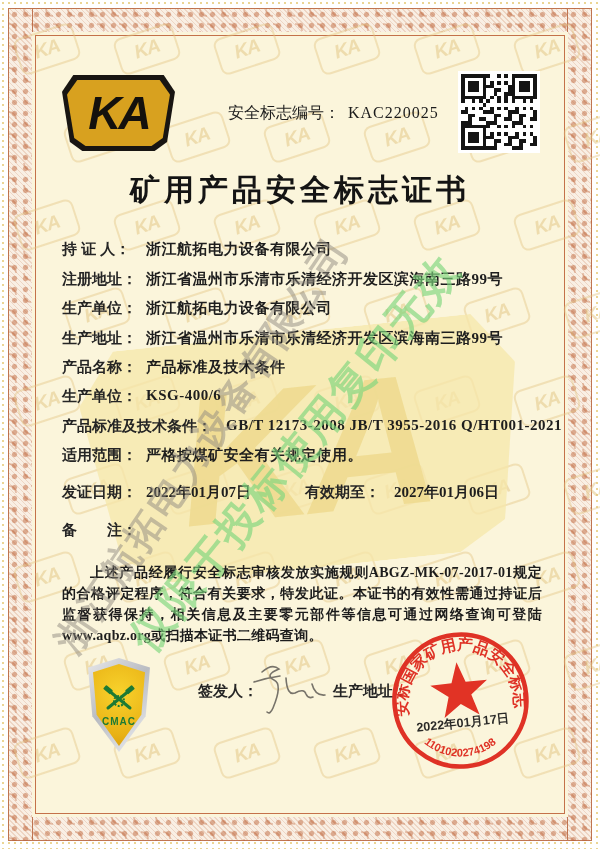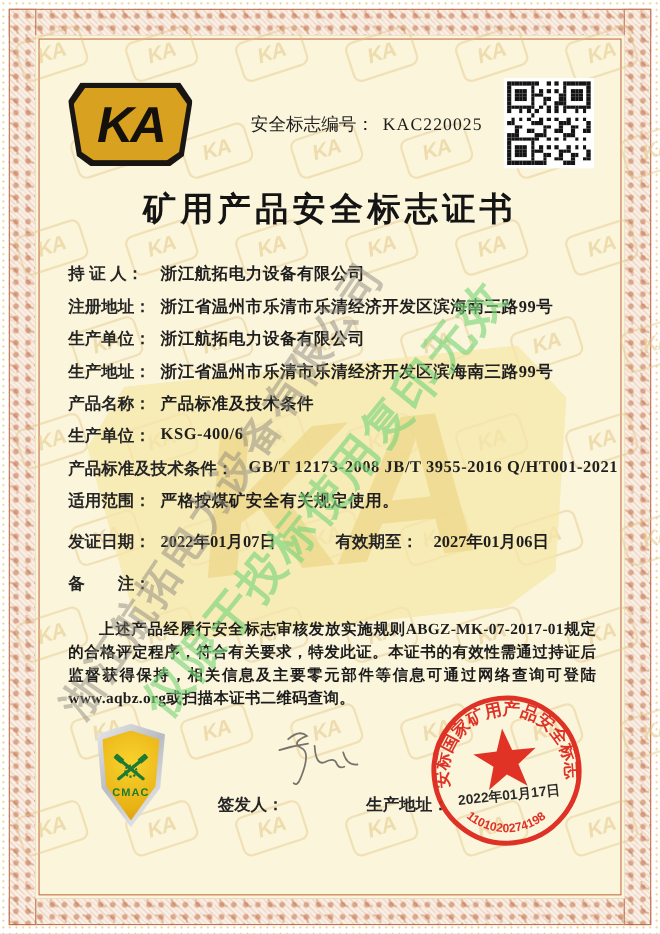--- a/index.html
+++ b/index.html
@@ -65,21 +65,21 @@
   .cmac{position:absolute;left:88px;top:658px;width:62px;height:94px;z-index:10;
     clip-path:polygon(50% 0%,100% 10%,93% 62%,50% 100%,7% 62%,0% 10%);
     background:linear-gradient(135deg,#e8e8ea 0%,#b9bcc2 45%,#f2f3f5 100%);
     display:flex;align-items:center;justify-content:center;}
   .cmac .in{width:52px;height:82px;clip-path:polygon(50% 0%,100% 10%,93% 62%,50% 100%,7% 62%,0% 10%);
     background:radial-gradient(circle at 50% 35%,#f8d22c 0%,#e9b215 70%,#d79c0e 100%);
     display:flex;flex-direction:column;align-items:center;justify-content:center;}
   .cmac .emb{width:34px;height:30px;}
   .cmac .txt{font:700 10px "Liberation Sans",sans-serif;color:#1d7a34;letter-spacing:1px;margin-top:2px;}
   
-  .foot-lab{position:absolute;z-index:10;font:700 15px "Liberation Sans",sans-serif;color:#252525;margin-top:40px;}
+  .foot-lab{position:absolute;z-index:10;font:700 15px "Liberation Sans",sans-serif;color:#252525;}
   .sig{position:absolute;left:246px;top:652px;z-index:11;}
   
   .seal{position:absolute;left:388px;top:628px;z-index:40;opacity:.93;transform:rotate(-6deg);}
   
   .wm{position:absolute;z-index:50;pointer-events:none;white-space:nowrap;
     font-family:"Liberation Serif",serif;font-weight:700;transform-origin:left bottom;}
   .wm.gray{left:86px;top:612px;font-size:38px;letter-spacing:3px;color:rgba(144,138,128,.5);transform:rotate(-56deg);}
   .wm.green{left:162px;top:606px;font-size:43px;letter-spacing:2px;color:rgba(124,214,124,.65);transform:rotate(-51deg);}
 </style>
 </head>

